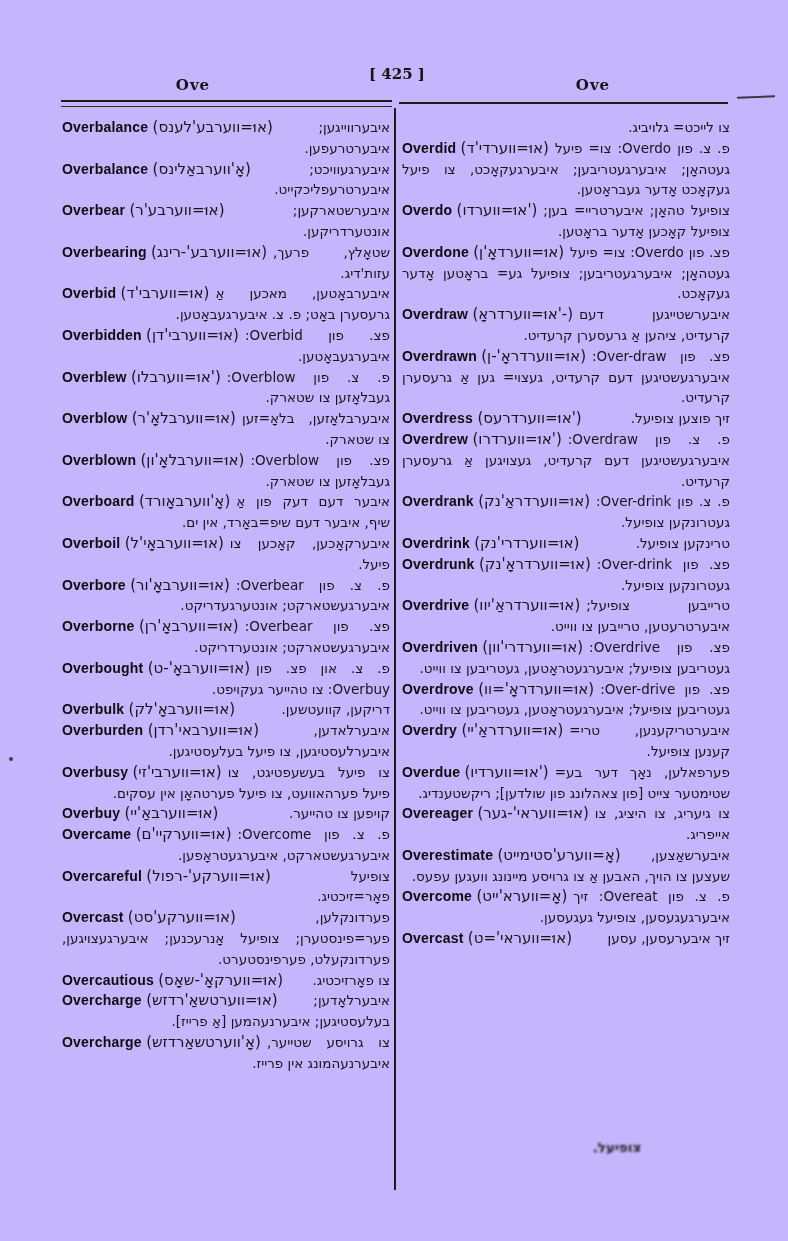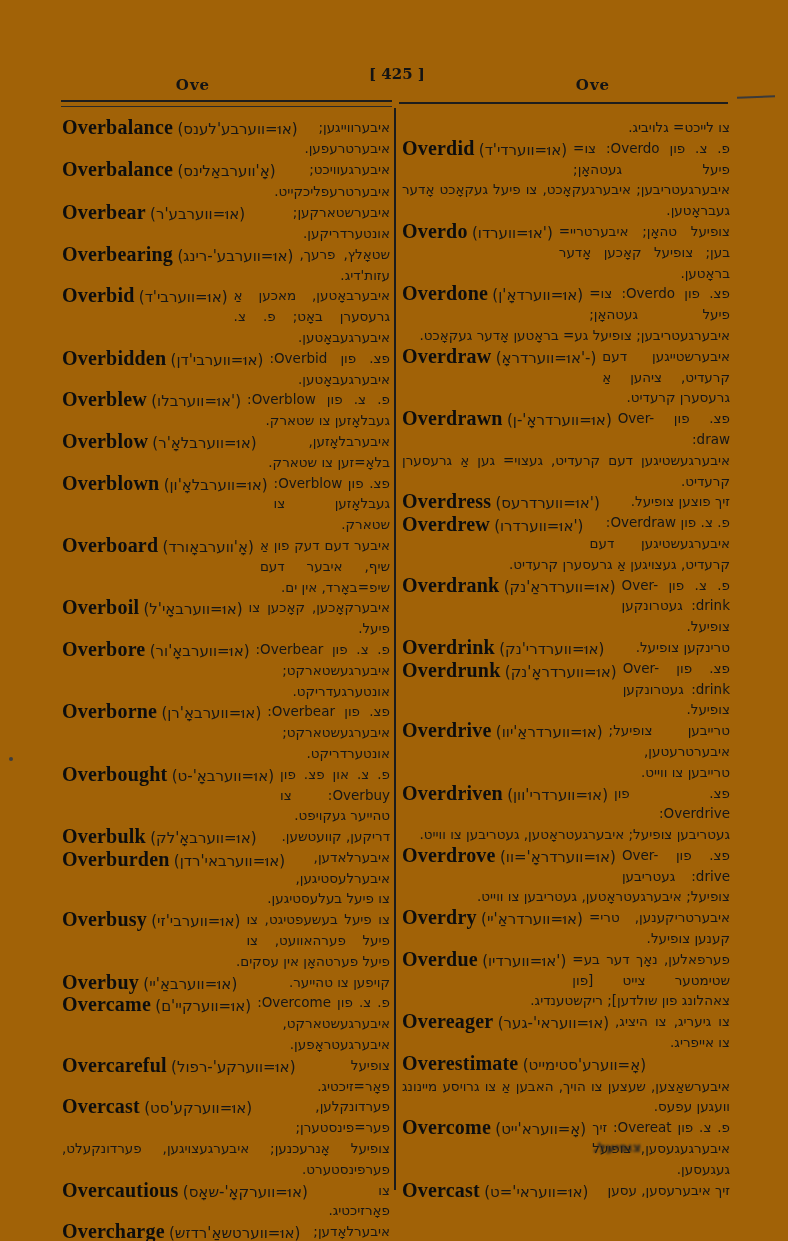--- a/index.html
+++ b/index.html
@@ -1,21 +1,21 @@
 <!DOCTYPE html>
 <html><head>
 <meta charset="utf-8">
 <style>
   html,body{margin:0;padding:0;}
   body{
     width:788px;height:1241px;position:relative;overflow:hidden;
     background:#f6f5f1;
     font-family:"DejaVu Sans",sans-serif;
   }
-  .scan-page{position:absolute;inset:0;background:#a16207;}
+  .scan-page{position:absolute;inset:0;background:#c4b5fd;}
 
   
   .runhead{
     position:absolute;font-family:"DejaVu Serif",serif;font-weight:bold;
     font-size:15px;color:#141414;text-align:center;
   }
   .rt-left{left:158px;top:76px;width:70px;letter-spacing:1px;}
   .page-number{left:337px;top:65px;width:120px;}
   .rt-right{left:558px;top:76px;width:70px;letter-spacing:1px;}
 
@@ -37,22 +37,22 @@
   }
   #col-left{left:62px;width:328px;}
   #col-right{left:402px;width:328px;}
 
   .entry{margin:0;}
   .hw{
     float:left;clear:left;direction:ltr;unicode-bidi:isolate;
     margin-right:6px;white-space:nowrap;
   }
   .hw b{
-    font-family:Liberation Serif, serif;font-weight:bold;
-    font-size:20px;letter-spacing:0.2px;color:#0d0d0d;
+    font-family:Liberation Sans, sans-serif;font-weight:bold;
+    font-size:14px;letter-spacing:0.2px;color:#0d0d0d;
   }
   .pron{font-size:15px;}
 
   .catchword{
     position:absolute;left:577px;top:1139px;width:80px;
     direction:rtl;text-align:center;font-size:13.5px;color:#222;
     filter:blur(1.3px);font-weight:bold;transform:rotate(-1deg);
   }
   .ink-speck{position:absolute;left:9px;top:757px;width:4px;height:4px;
     border-radius:50%;background:#3d3d3d;}

